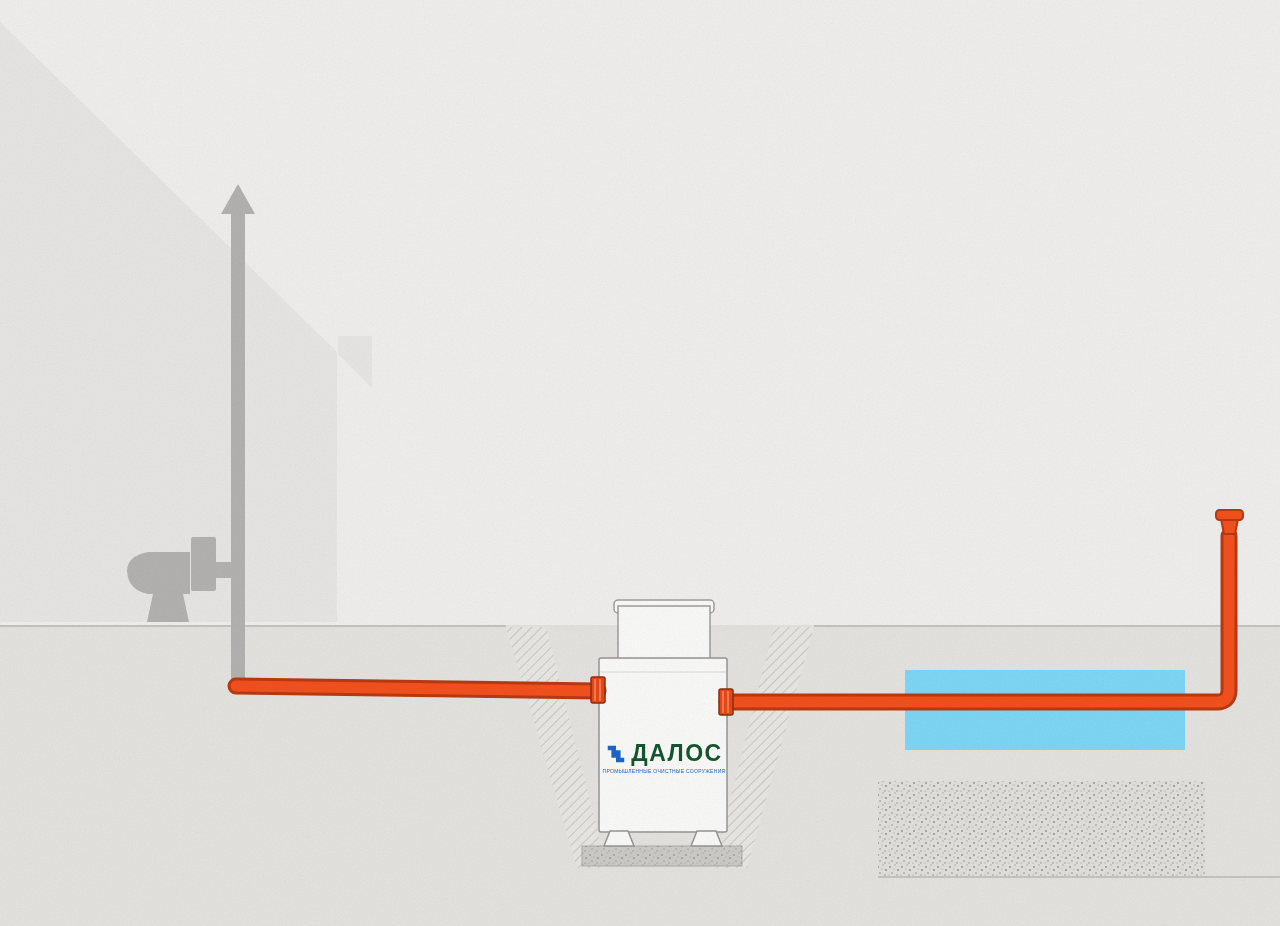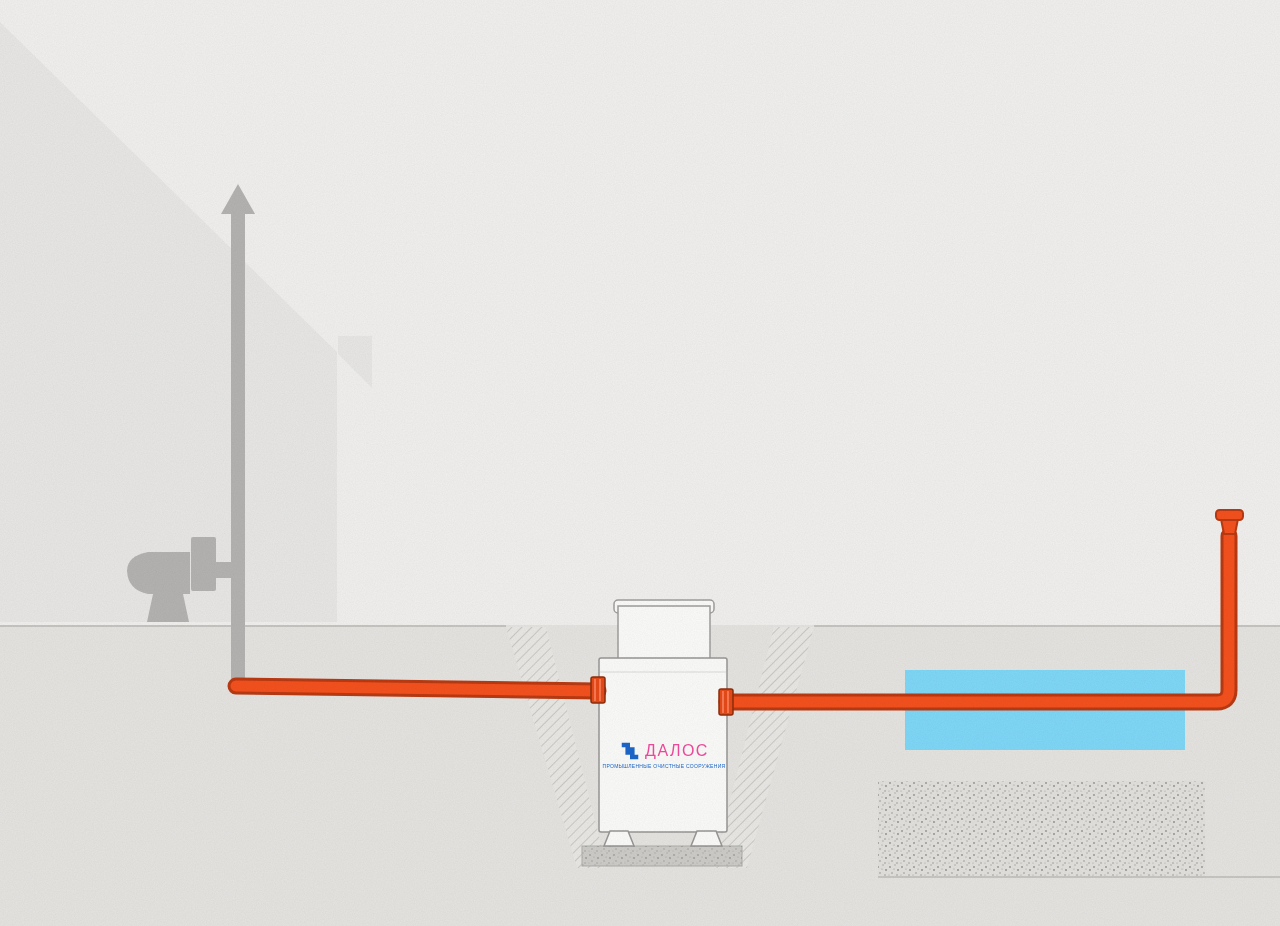--- a/index.html
+++ b/index.html
@@ -13,24 +13,24 @@
   .tank-label{
     position:absolute;
     left:601px;top:740px;width:126px;
     text-align:center;
     pointer-events:none;
   }
   .tank-label .row{
     display:flex;align-items:center;justify-content:center;gap:4px;
   }
   .tank-label .brand{
-    font-weight:normal;
-    font-size:16px;
+    font-weight:bold;
+    font-size:23px;
     letter-spacing:1.5px;
-    color:#ec4899;
+    color:#14532d;
   }
   .tank-label .logo{flex:0 0 auto;}
   .tank-label .tagline{
     margin-top:1px;
     font-size:5px;
     letter-spacing:0.3px;
     white-space:nowrap;
     color:#1b64c5;
   }
 </style>

